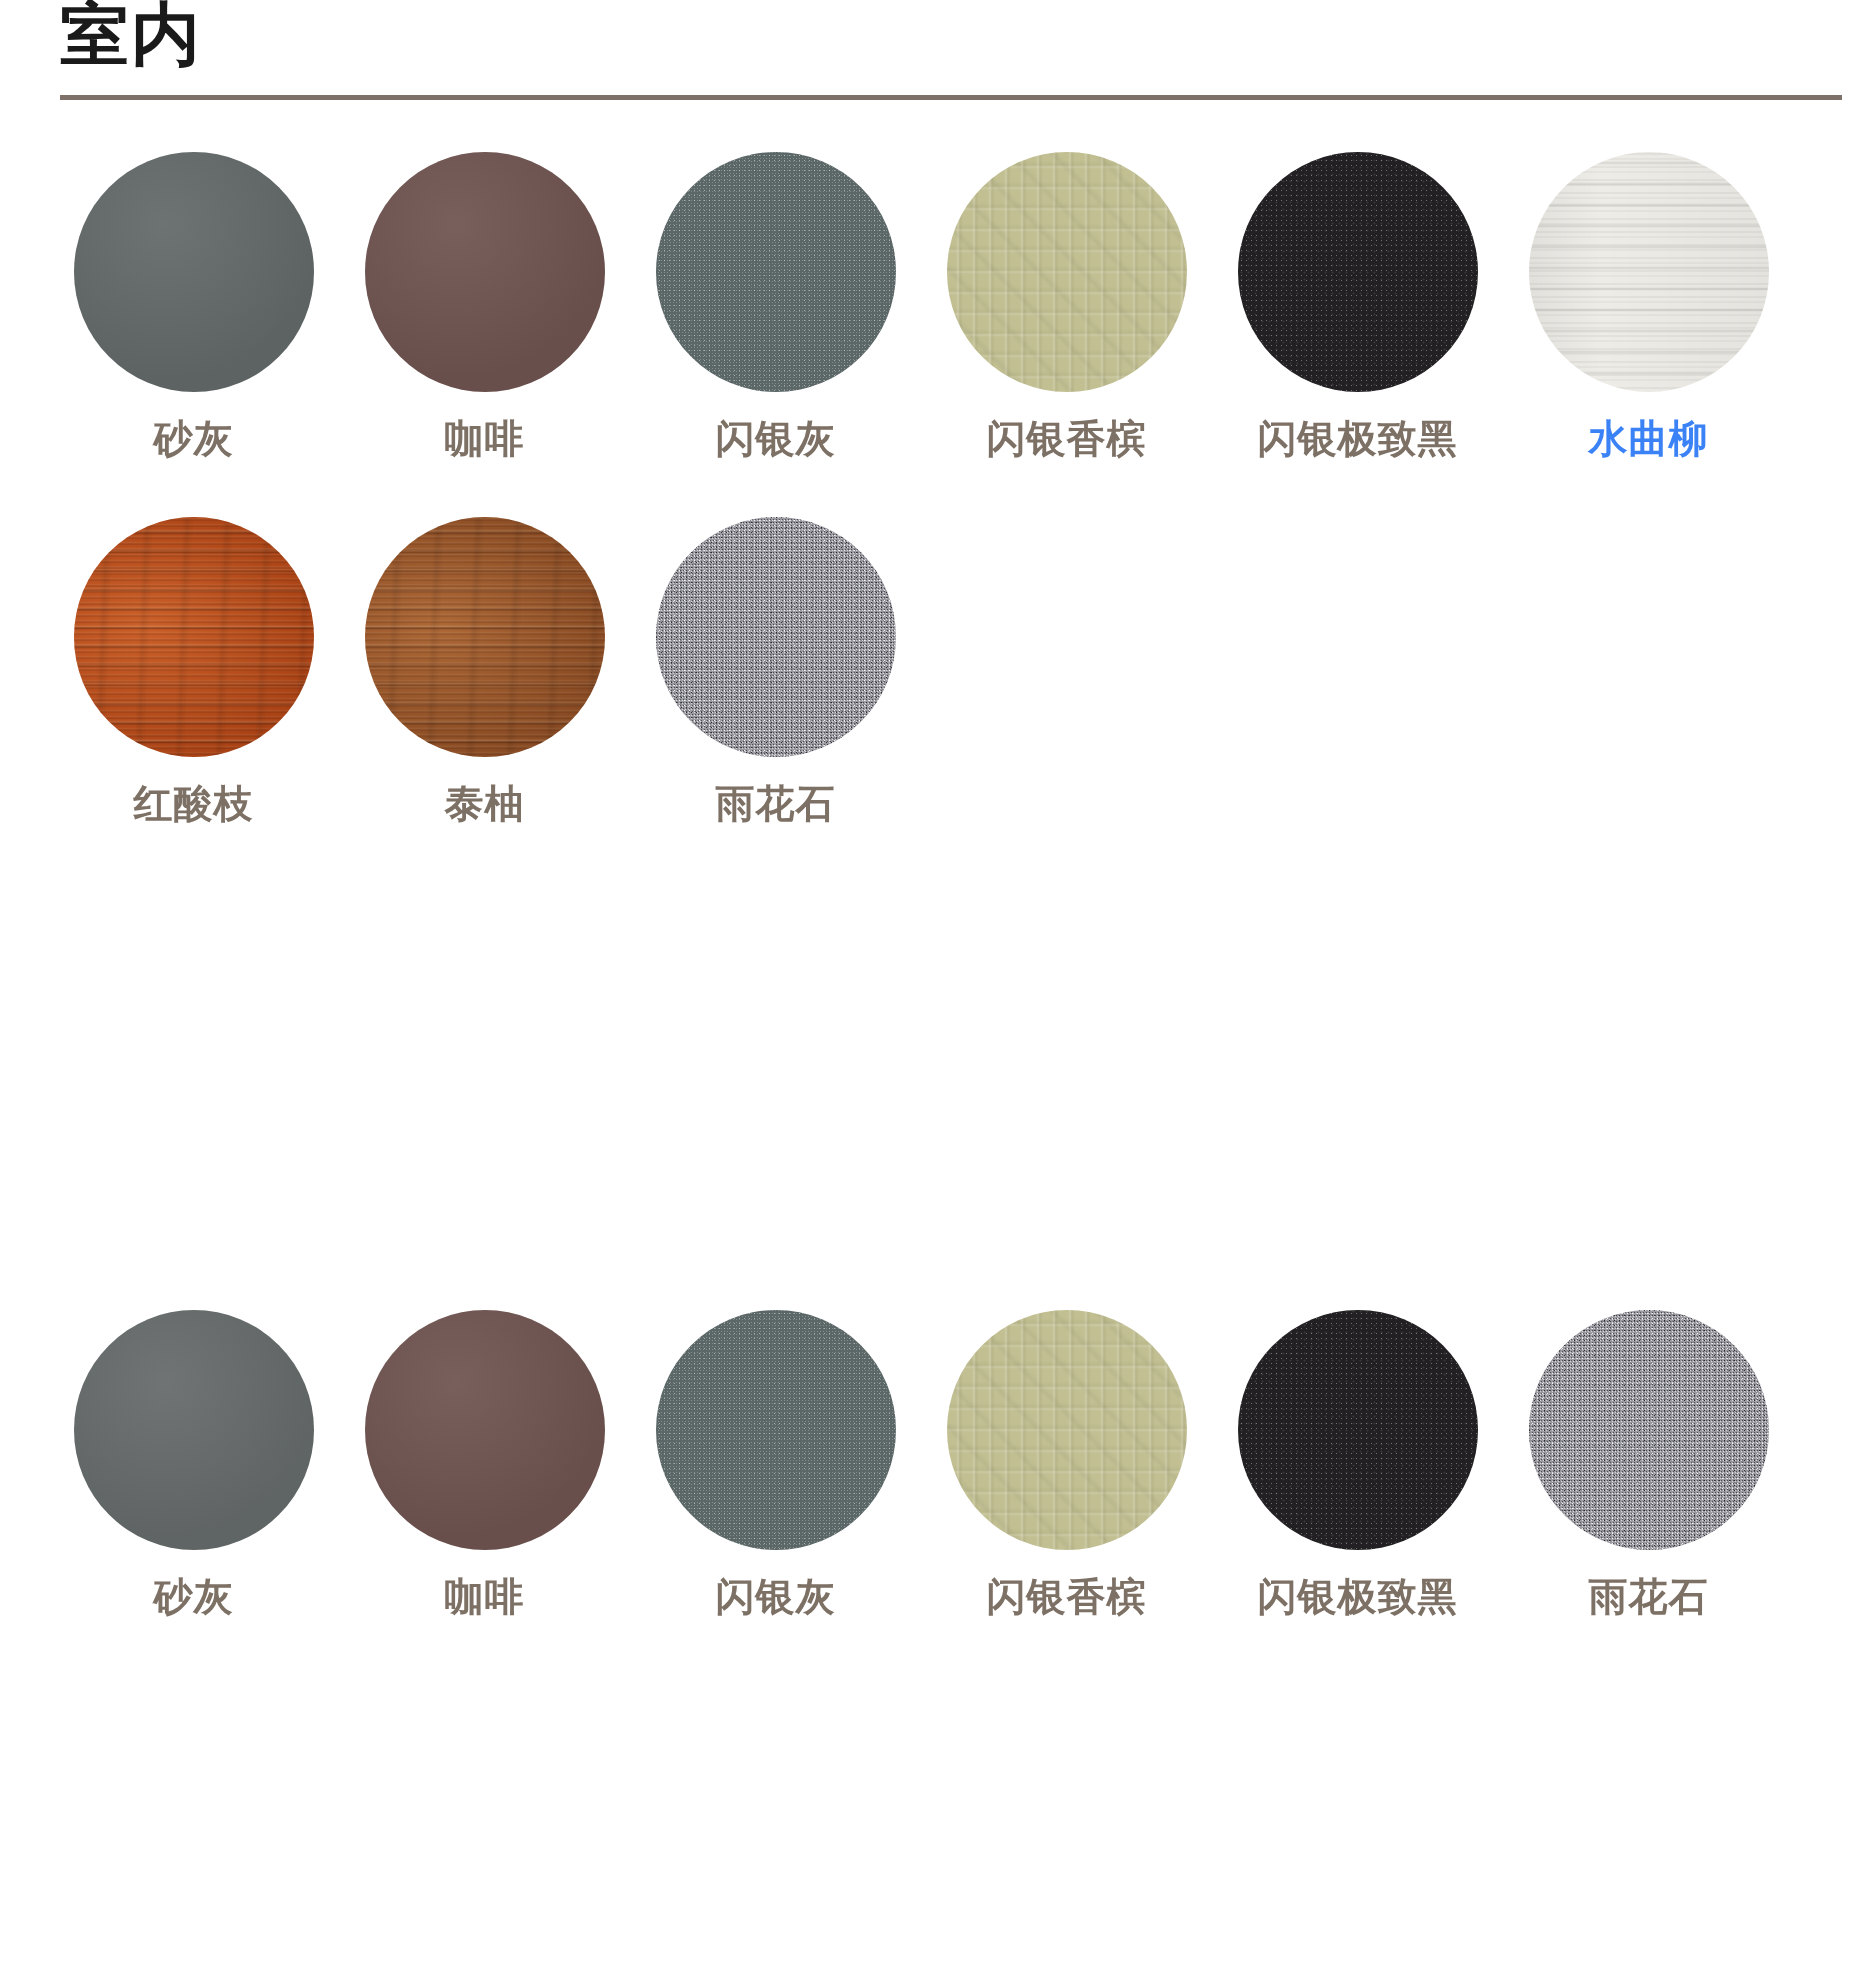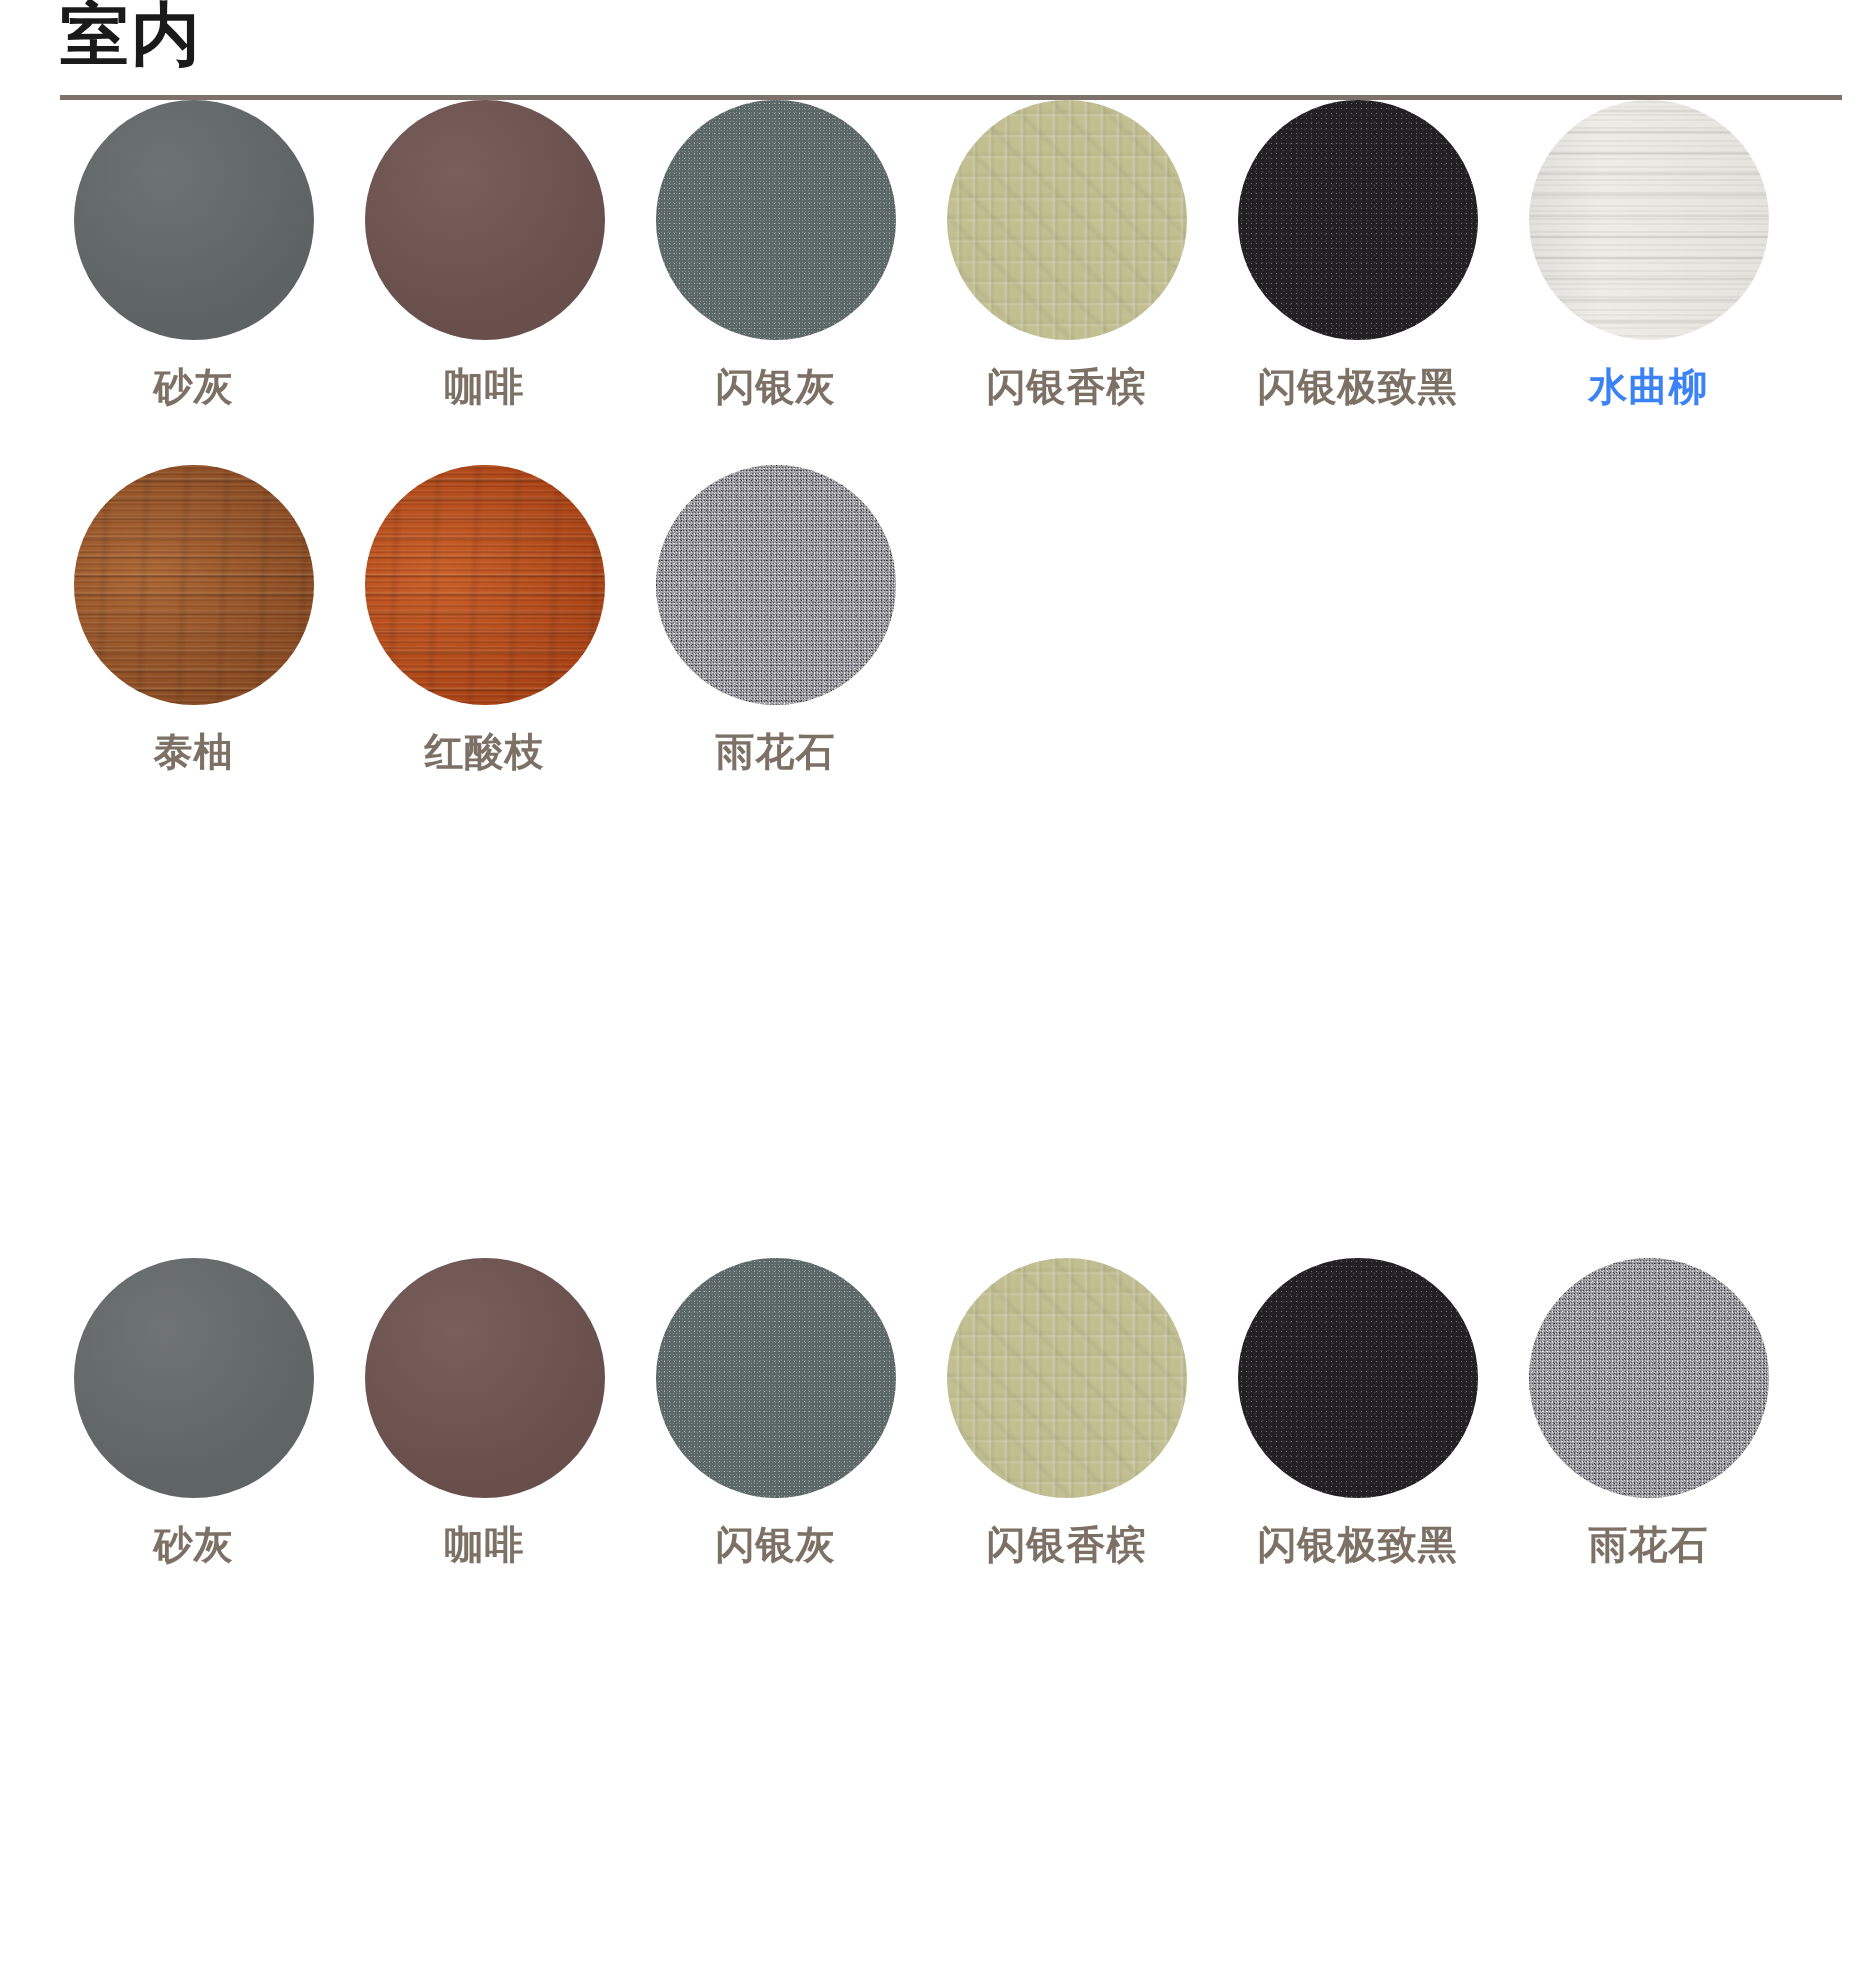--- a/index.html
+++ b/index.html
@@ -50,20 +50,21 @@
     margin-left: 0px;
     width: 1782px;
     height: 5px;
     background: #7e7169;
   }
 
   
   .swatch-grid {
     position: relative;
     padding-left: 48px;
+    padding-top: 52px;
     display: flex;
     flex-wrap: wrap;
     width: 1812px;
     box-sizing: border-box;
   }
   .swatch-cell {
     width: 291px;
     margin-bottom: 56px;
     display: flex;
     flex-direction: column;
@@ -280,29 +281,29 @@
           <div class="swatch-label" style="color: rgb(125, 112, 101);">闪银极致黑</div>
         </div>
         <div class="swatch-cell">
           <div class="swatch-disc-wrap">
             <div class="swatch-disc tex-grain-light" style="background-color: rgb(238, 236, 231);"></div>
           </div>
           <div class="swatch-label" style="color: #3b82f6;">水曲柳</div>
         </div>
         <div class="swatch-cell">
           <div class="swatch-disc-wrap">
+            <div class="swatch-disc tex-grain-wood" style="background-color: rgb(191, 74, 23);"></div>
+          </div>
+          <div class="swatch-label" style="color: rgb(125, 112, 101);">红酸枝</div>
+        </div>
+        <div class="swatch-cell">
+          <div class="swatch-disc-wrap">
             <div class="swatch-disc tex-grain-wood" style="background-color: rgb(154, 84, 39);"></div>
           </div>
           <div class="swatch-label" style="color: rgb(125, 112, 101);">泰柚</div>
-        </div>
-        <div class="swatch-cell">
-          <div class="swatch-disc-wrap">
-            <div class="swatch-disc tex-grain-wood" style="background-color: rgb(191, 74, 23);"></div>
-          </div>
-          <div class="swatch-label" style="color: rgb(125, 112, 101);">红酸枝</div>
         </div>
         <div class="swatch-cell">
           <div class="swatch-disc-wrap">
             <div class="swatch-disc tex-granite" style="background-color: rgb(154, 154, 160);"></div>
           </div>
           <div class="swatch-label" style="color: rgb(125, 112, 101);">雨花石</div>
         </div>
       </div>
   </div>
 

